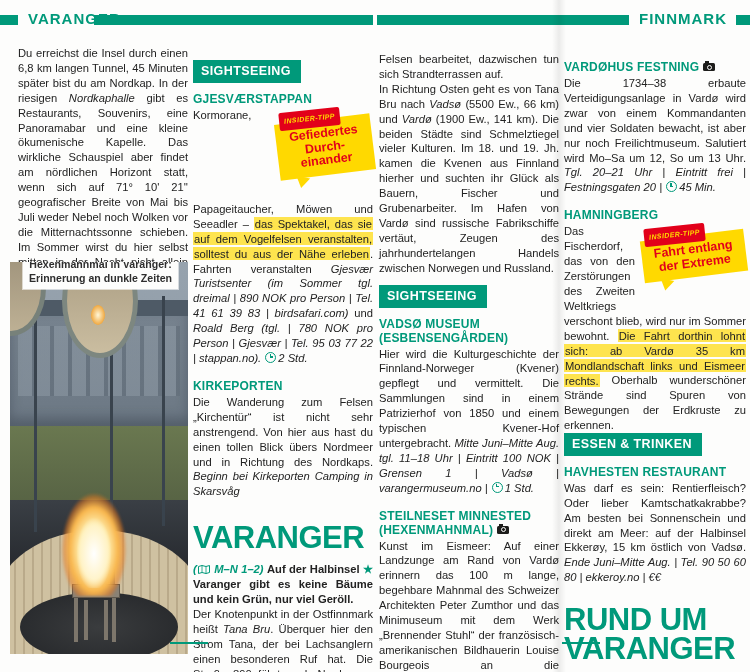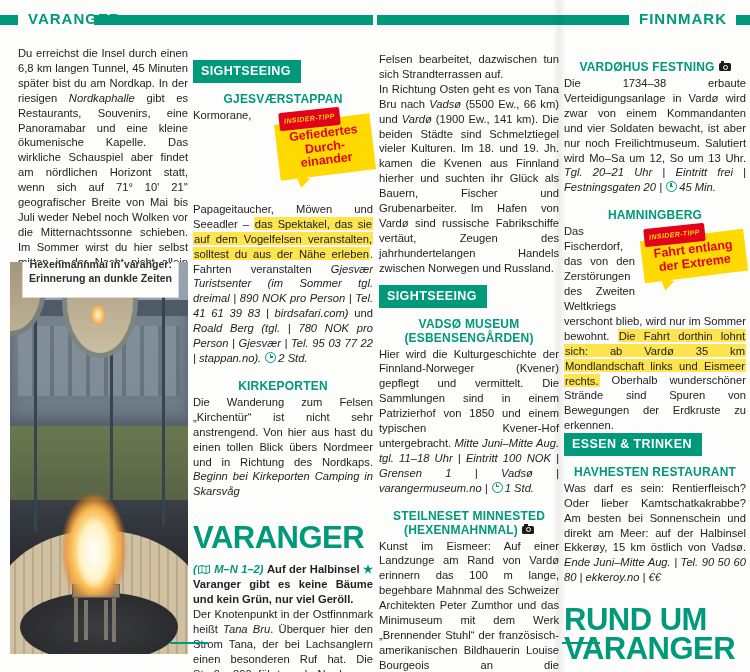--- a/index.html
+++ b/index.html
@@ -16,21 +16,21 @@
   #col1{left:18px;top:46px;width:170px;}
   #col2{left:193px;top:60px;width:180px;}
   #col3{left:379px;top:52px;width:180px;}
   #col4{left:564px;top:58px;width:182px;}
   p{margin:0;}
   .it{font-style:italic;}
   .hl{background:#fee44e;box-decoration-break:clone;-webkit-box-decoration-break:clone;padding:0.5px 1px;}
   .secbox{display:inline-block;background:#00997a;color:#fff;font-weight:bold;font-size:12.5px;
           letter-spacing:0.4px;padding:4px 10px 4px 8px;margin:0 0 7px 0;}
   .subhead{color:#00997a;font-weight:bold;font-size:12px;letter-spacing:0.2px;
-           margin:13px 0 2px 0;text-align:center;line-height:14px;}
+           margin:13px 0 2px 0;text-align:left;line-height:14px;}
   .subhead.first{margin-top:2px;}
   .bighead{color:#00997a;font-weight:bold;font-size:31px;line-height:29px;letter-spacing:-0.5px;
            margin:24px 0 10px 0;text-align:left;}
   .lead{font-weight:bold;margin-top:8px;}
   .ref{color:#00997a;font-style:italic;}
   .star{color:#00997a;font-style:normal;}
   
   .clock{display:inline-block;width:9px;height:9px;border:1.4px solid #00997a;border-radius:50%;
          position:relative;vertical-align:-1px;margin:0 2px 0 1px;}
   .clock::before{content:"";position:absolute;left:3.2px;top:1px;width:1.3px;height:3.4px;background:#00997a;}
@@ -81,22 +81,22 @@
   #chair-seat{left:62px;top:322px;width:46px;height:12px;background:#8a8276;border:1px solid #5e574d;}
   #chair-back{left:100px;top:268px;width:5px;height:60px;background:#8a8276;}
   #chair-back2{left:78px;top:276px;width:26px;height:5px;background:#8a8276;}
   .chairleg{background:#7d766b;width:4px;height:46px;top:334px;}
   #leg1{left:64px;} #leg2{left:102px;} #leg3{left:74px;top:338px;height:40px;} #leg4{left:94px;top:338px;height:40px;}
   #flame{left:44px;top:218px;width:80px;height:116px;
      background:radial-gradient(ellipse 50% 60% at 50% 60%,#ffffff 0%,#ffefb0 35%,#f8b64d 60%,rgba(233,120,30,0.5) 75%,rgba(0,0,0,0) 82%);
      filter:blur(1px);}
   #flame2{left:62px;top:250px;width:44px;height:76px;
      background:radial-gradient(ellipse 50% 60% at 50% 55%,#ffffff 0%,#fff4cc 55%,rgba(255,220,120,0) 80%);}
-  #caption{position:absolute;left:13px;top:-7px;background:#fdfdfc;padding:3px 6px 12px 6px;
-     font-size:10.6px;font-weight:bold;color:#2e2e2e;line-height:13.5px;text-align:right;box-shadow:0 0 0 1px rgba(255,255,255,0.6);}
+  #caption{position:absolute;left:13px;top:-7px;background:#fdfdfc;padding:3px 6px 4px 6px;
+     font-size:10.6px;font-weight:bold;color:#2e2e2e;line-height:13.5px;text-align:center;box-shadow:0 0 0 1px rgba(255,255,255,0.6);}
   
   .pgnum{position:absolute;font-size:11px;font-weight:bold;color:#1d1d1b;margin-top:25px;}
   .pgline{position:absolute;width:38px;height:2px;background:#00997a;}
 </style>
 </head>
 <body>
 
 <div id="page">
 
   <div class="hbar" style="left:0;width:18px;"></div>

